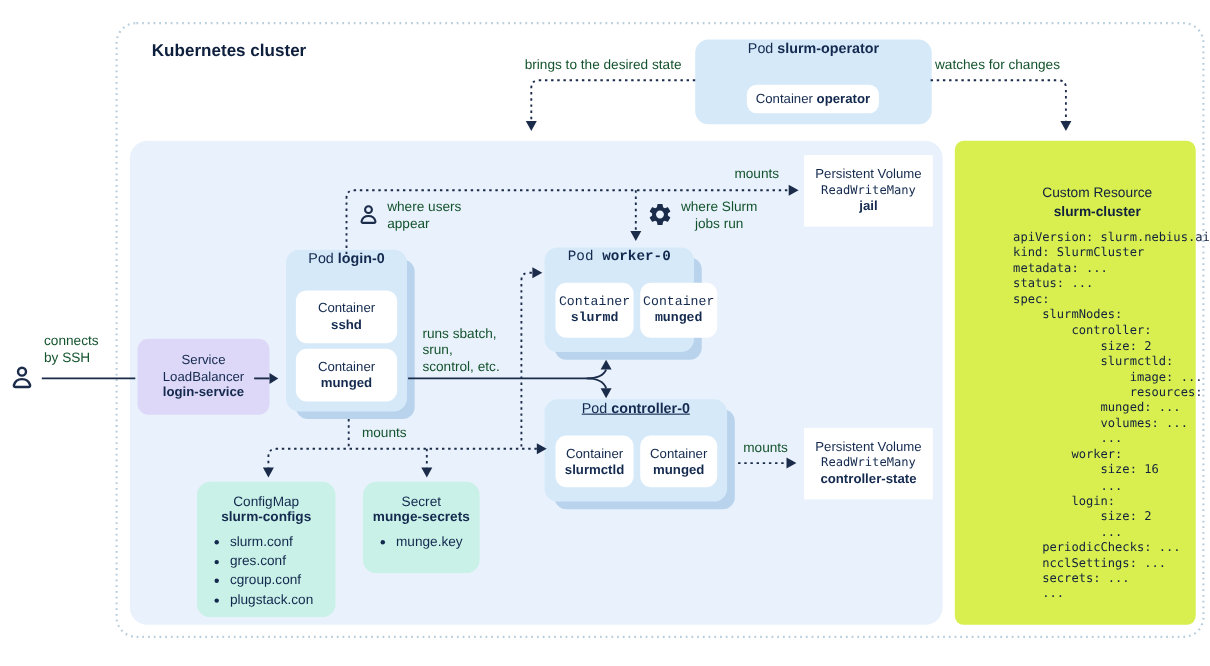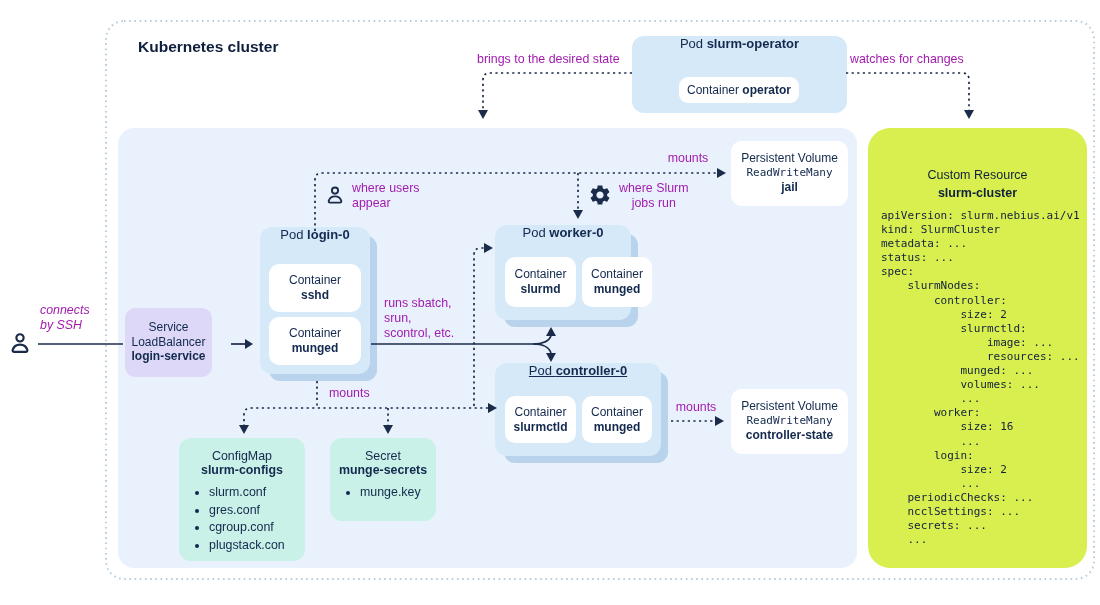--- a/index.html
+++ b/index.html
@@ -18,37 +18,37 @@
   .card,.pod,.pv,.svc,.cfg{z-index:2;box-sizing:border-box;text-align:center;}
 
   .pod{background:#d6e9f9;border-radius:12px;}
   .pod.stacked{box-shadow:8px 8px 0 -1px #b9d3ec;}
   .pod-title{font-size:13px;}
   .ctr{position:absolute;background:#fff;border-radius:10px;font-size:12px;
        display:flex;flex-direction:column;justify-content:center;line-height:15px;}
   .ctr-inline{position:absolute;background:#fff;border-radius:9px;font-size:12px;
        display:flex;align-items:center;justify-content:center;}
 
-  .pv{background:#fff;border-radius:11px;font-size:12px;line-height:14.5px;padding-top:10px;}
+  .pv{background:#fff;border-radius:0;font-size:12px;line-height:14.5px;padding-top:10px;}
   .pv .mono{font-family:"DejaVu Sans Mono",monospace;font-size:11px;}
 
   .svc{background:#ddd8f7;border-radius:10px;font-size:12px;line-height:14.5px;padding-top:12px;}
 
   .cfg{background:#c9f1e7;border-radius:12px;font-size:12.4px;padding-top:11px;}
   .cfg ul{margin:9px 0 0 0;padding:0 0 0 30px;text-align:left;line-height:13.6px;font-size:12.4px;}
   .cfg li{margin:0 0 4px 0;}
 
-  .cr-card{z-index:2;background:#d9ef4f;border-radius:22px;box-sizing:border-box;
-           text-align:center;padding-top:40px;color:#11203d;}
+  .cr-card{z-index:2;background:#d9ef4f;border-radius:8px;box-sizing:border-box;
+           text-align:center;padding-top:40px;color:#11203d;padding-left:40px;}
   .cr-kind{font-size:12.5px;line-height:15px;}
   .cr-name{font-size:12.5px;line-height:15px;}
   .cr-yaml{margin:8px 0 0 13px;text-align:left;font-family:"DejaVu Sans Mono",monospace;
            font-size:11px;line-height:14.1px;white-space:pre;}
 
-  .lbl{z-index:4;font-size:12.4px;line-height:15px;color:#a21caf;}
+  .lbl{z-index:4;font-size:12.4px;line-height:15px;color:#14532d;}
   .icon{z-index:4;}
   b{font-weight:bold;}
 </style>
 </head>
 <body>
 
 <div class="canvas">
 
   <div class="abs region" style="left:118px;top:128px;width:739px;height:440px;"></div>
 
@@ -104,21 +104,21 @@
     <div class="ctr" style="left:9px;top:37px;width:92px;height:48px;">
       <span>Container</span>
         <b>sshd</b>
     </div>
     <div class="ctr" style="left:9px;top:90px;width:92px;height:48px;">
       <span>Container</span>
         <b>munged</b>
     </div>
   </div>
 
-  <div class="abs pod stacked" style="left:495px;top:225px;width:136px;height:95px;">
+  <div class="abs pod stacked" style="left:495px;top:225px;width:136px;height:95px;font-family:Liberation Mono, monospace;">
     <div class="pod-title"><span>Pod</span> <b>worker-0</b></div>
     <div class="ctr" style="left:10px;top:32px;width:71px;height:50px;">
       <span>Container</span>
         <b>slurmd</b>
     </div>
     <div class="ctr" style="left:87px;top:32px;width:70px;height:50px;">
       <span>Container</span>
         <b>munged</b>
     </div>
   </div>
@@ -128,21 +128,21 @@
     <div class="ctr" style="left:10px;top:33px;width:71px;height:47px;">
       <span>Container</span>
         <b>slurmctld</b>
     </div>
     <div class="ctr" style="left:87px;top:33px;width:70px;height:47px;">
       <span>Container</span>
         <b>munged</b>
     </div>
   </div>
 
-  <div class="abs svc" style="left:125px;top:308px;width:87px;height:69px;">
+  <div class="abs svc" style="left:125px;top:308px;width:120px;height:69px;">
     <div>Service</div>
     <div>LoadBalancer</div>
     <b>login-service</b>
   </div>
 
   <div class="abs cfg" style="left:330px;top:438px;width:106px;height:83px;">
     <div>Secret</div>
     <b>munge-secrets</b>
     <ul>
       <li>munge.key</li>
@@ -207,21 +207,21 @@
   </div>
   <div class="abs lbl" style="left:619px;top:181px;text-align:center;">
     <div>where Slurm</div>
     <div>jobs run</div>
   </div>
   <div class="abs lbl" style="left:384px;top:296px;">
     <div>runs sbatch,</div>
     <div>srun,</div>
     <div>scontrol, etc.</div>
   </div>
-  <div class="abs lbl" style="left:40px;top:303px;font-style:italic;">
+  <div class="abs lbl" style="left:40px;top:303px;">
     <div>connects</div>
     <div>by SSH</div>
   </div>
 
   <svg class="abs icon" style="left:6px;top:329px;" width="28" height="28" viewBox="0 0 24 24">
     <g fill="none" stroke="#1b2b4a" stroke-width="1.9" stroke-linecap="round" stroke-linejoin="round">
       <circle cx="12" cy="7.6" r="3.1"></circle>
       <path d="M7 19.6 L17 19.6 C18 19.6 18.5 18.9 18.3 18.1 C17.5 15.2 15 13.4 12 13.4 C9 13.4 6.5 15.2 5.7 18.1 C5.5 18.9 6 19.6 7 19.6 Z"></path>
     </g>
   </svg>

